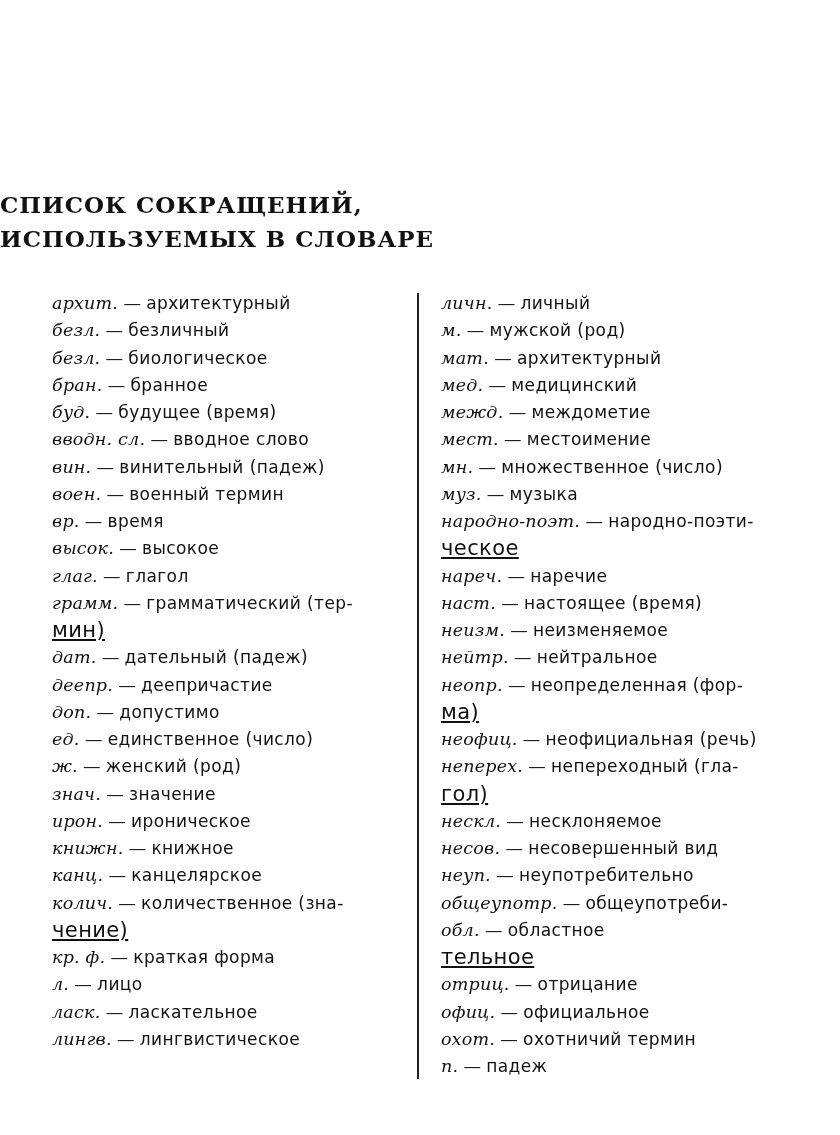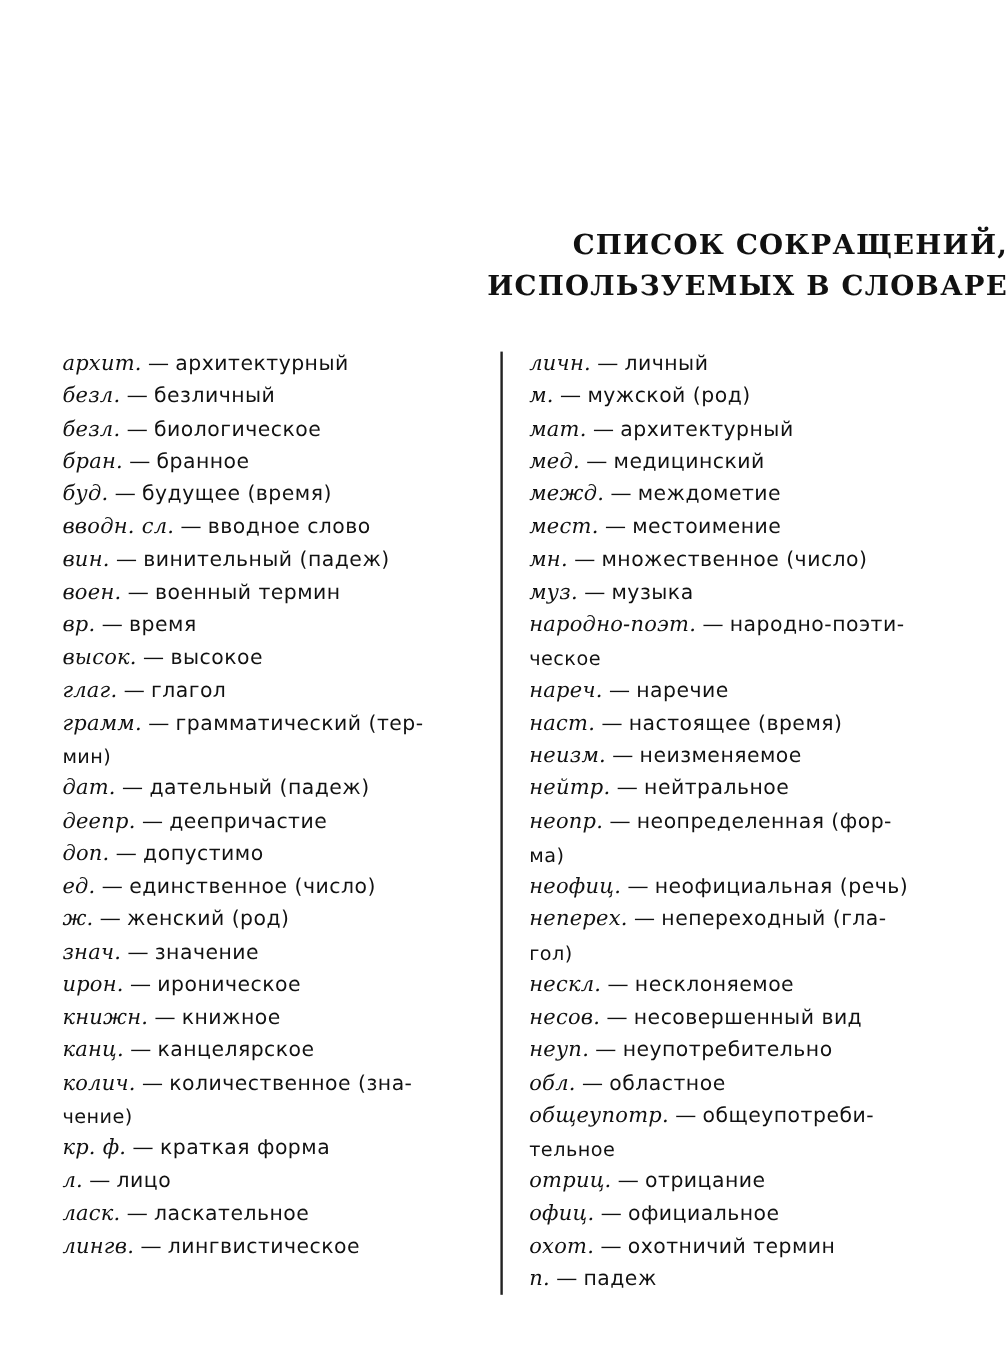--- a/index.html
+++ b/index.html
@@ -13,21 +13,21 @@
       position: relative;
       overflow: hidden;
       color: #111111;
       font-family: "DejaVu Serif", "Liberation Serif", serif;
     }
     .page-title {
       position: absolute;
       top: 188px;
       left: 0;
       width: 840px;
-      text-align: right;
+      text-align: left;
       font-family: "DejaVu Serif", serif;
       font-weight: bold;
       font-size: 23px;
       line-height: 34px;
       letter-spacing: 1px;
       color: #111;
     }
     .page-title div { display: block; }
     .column {
       position: absolute;
@@ -55,24 +55,25 @@
       letter-spacing: 0.2px;
     }
     .dash { margin: 0 0.3em; }
     .meaning {
       font-family: "DejaVu Sans", sans-serif;
       font-size: 17px;
       letter-spacing: 0.4px;
     }
     .cont {
       font-family: "DejaVu Sans", sans-serif;
-      font-size: 16px;
+      font-size: 21px;
       letter-spacing: 0.4px;
       white-space: nowrap;
       height: 27.25px;
+      text-decoration: underline;
     }
   </style>
 </head>
 <body>
 
 <h1 class="page-title" style="margin:0;">
   <div>СПИСОК СОКРАЩЕНИЙ,</div>
   <div>ИСПОЛЬЗУЕМЫХ В СЛОВАРЕ</div>
 </h1>
 
@@ -214,24 +215,24 @@
     <div class="entry">
     <span class="abbr">нескл.</span><span class="dash">—</span><span class="meaning">несклоняемое</span>
   </div>
     <div class="entry">
     <span class="abbr">несов.</span><span class="dash">—</span><span class="meaning">несовершенный вид</span>
   </div>
     <div class="entry">
     <span class="abbr">неуп.</span><span class="dash">—</span><span class="meaning">неупотребительно</span>
   </div>
     <div class="entry">
+    <span class="abbr">общеупотр.</span><span class="dash">—</span><span class="meaning">общеупотреби-</span>
+  </div>
+    <div class="entry">
     <span class="abbr">обл.</span><span class="dash">—</span><span class="meaning">областное</span>
-  </div>
-    <div class="entry">
-    <span class="abbr">общеупотр.</span><span class="dash">—</span><span class="meaning">общеупотреби-</span>
   </div>
     <div class="cont">тельное</div>
     <div class="entry">
     <span class="abbr">отриц.</span><span class="dash">—</span><span class="meaning">отрицание</span>
   </div>
     <div class="entry">
     <span class="abbr">офиц.</span><span class="dash">—</span><span class="meaning">официальное</span>
   </div>
     <div class="entry">
     <span class="abbr">охот.</span><span class="dash">—</span><span class="meaning">охотничий термин</span>

